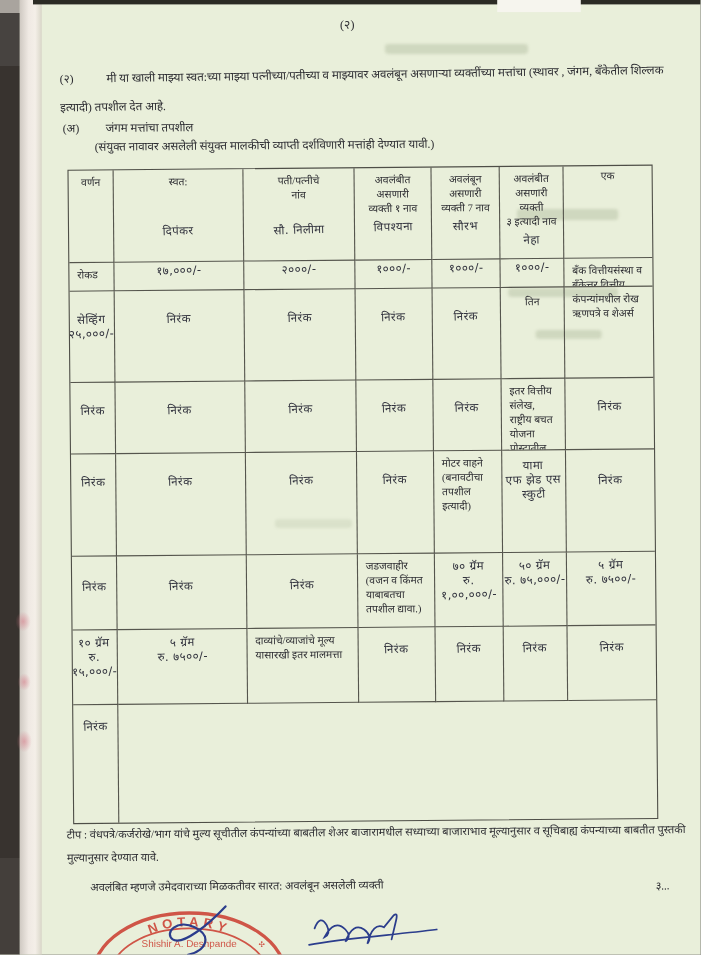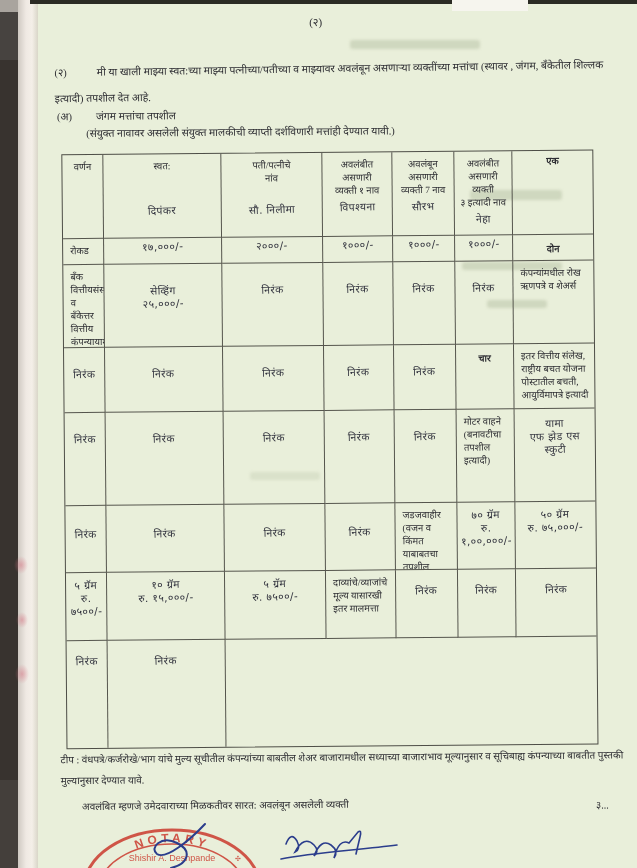--- a/index.html
+++ b/index.html
@@ -30,21 +30,21 @@
   .cell{border-right:1px solid #55554d;border-bottom:1px solid #55554d;
         font-size:9.5px;line-height:13px;box-sizing:border-box;overflow:hidden;}
   .tbl .cell:nth-child(7n){border-right:none;}
   .tbl .cell:nth-child(n+50){border-bottom:none;}
   .hc{display:flex;flex-direction:column;align-items:center;text-align:center;
       padding:6px 2px 8px 2px;white-space:pre-line;}
   .hw{font-family:"DejaVu Sans", sans-serif;color:#32333e;font-size:10.5px;
       letter-spacing:.4px;transform:rotate(-1.2deg);white-space:pre-line;}
   .push{margin-top:auto;margin-bottom:12px;}
   .gap2{margin-top:3px;}
-  .c-sr{display:flex;justify-content:center;align-items:flex-start;padding-top:8px;font-weight:bold;}
+  .c-sr{display:flex;justify-content:center;align-items:flex-start;padding-top:8px;}
   .c-sr.short{padding-top:4px;}
   .c-desc{padding:6px 5px 4px 7px;text-align:left;}
   .c-val{display:flex;justify-content:center;align-items:flex-start;text-align:center;}
   .pt2{padding-top:2px;}  .pt6{padding-top:6px;}  .pt8{padding-top:8px;}
   .pt14{padding-top:14px;}.pt20{padding-top:20px;}.pt22{padding-top:22px;}
   
   .note{position:absolute;left:57px;top:747px;width:578px;font-size:10px;line-height:21px;}
   .depdef{position:absolute;left:78px;top:797px;font-size:10px;}
   .pagemark{position:absolute;left:592px;top:800px;font-size:10px;}
   .bottom-art{position:absolute;left:0;top:820px;width:637px;height:48px;overflow:hidden;}
@@ -111,57 +111,56 @@
       <div class="cell c-val pt2">
           <span class="hw">१०००/-</span>
         </div>
       <div class="cell c-val pt2">
           <span class="hw">१०००/-</span>
         </div>
       <div class="cell c-val pt2">
           <span class="hw">१०००/-</span>
         </div>
 
-      <div class="cell c-sr">दोन</div>
       <div class="cell c-desc">बँक वित्तीयसंस्था व बँकेत्तर वित्तीय कंपन्यायामधील ठेवी</div>
       <div class="cell c-val pt20">
           <span class="hw">सेव्हिंग
 २५,०००/-</span>
         </div>
       <div class="cell c-val pt20">
           <span class="hw">निरंक</span>
         </div>
       <div class="cell c-val pt20">
           <span class="hw">निरंक</span>
         </div>
       <div class="cell c-val pt20">
           <span class="hw">निरंक</span>
         </div>
       <div class="cell c-val pt20">
           <span class="hw">निरंक</span>
         </div>
 
+      <div class="cell c-sr">तिन</div>
       <div class="cell c-desc">कंपन्यांमधील रोख ऋणपत्रे व शेअर्स</div>
       <div class="cell c-val pt20">
           <span class="hw">निरंक</span>
         </div>
       <div class="cell c-val pt20">
           <span class="hw">निरंक</span>
         </div>
       <div class="cell c-val pt20">
           <span class="hw">निरंक</span>
         </div>
       <div class="cell c-val pt20">
           <span class="hw">निरंक</span>
         </div>
       <div class="cell c-val pt20">
           <span class="hw">निरंक</span>
         </div>
 
-      <div class="cell c-sr">चार</div>
       <div class="cell c-desc">इतर वित्तीय संलेख, राष्ट्रीय बचत योजना पोस्टातील बचती, आयुर्विमापत्रे इत्यादी</div>
       <div class="cell c-val pt20">
           <span class="hw">निरंक</span>
         </div>
       <div class="cell c-val pt20">
           <span class="hw">निरंक</span>
         </div>
       <div class="cell c-val pt20">
           <span class="hw">निरंक</span>
         </div>

